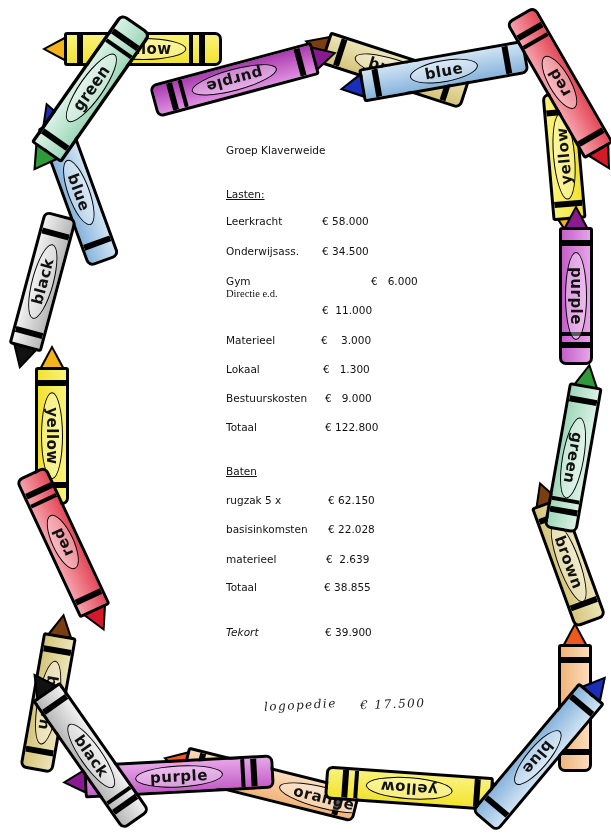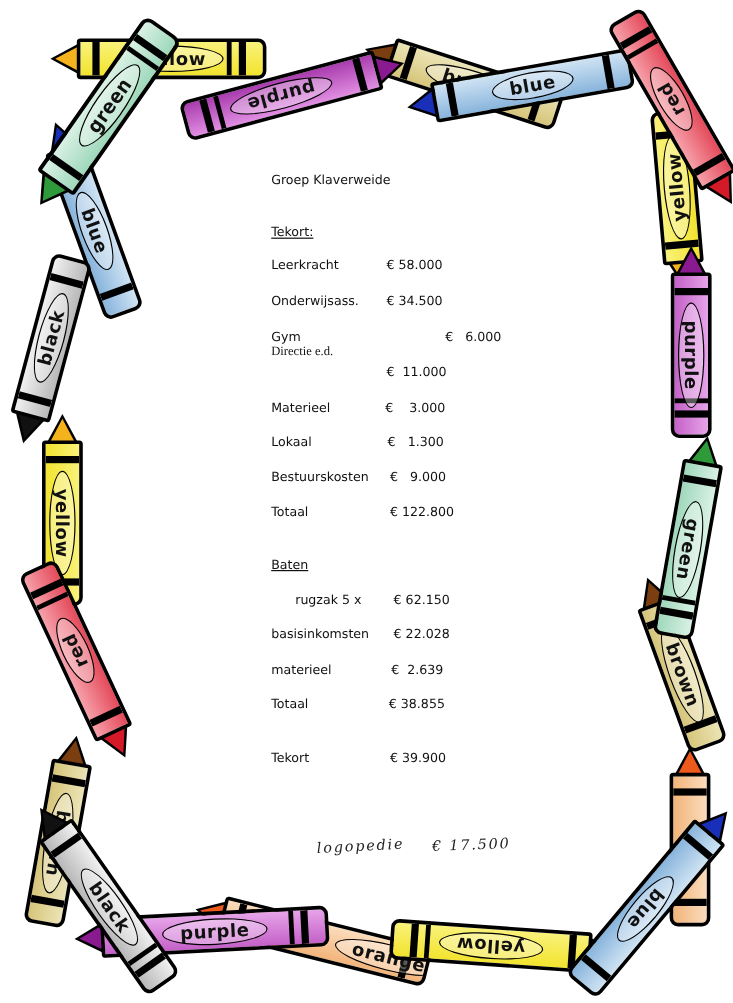--- a/index.html
+++ b/index.html
@@ -298,21 +298,21 @@
           <div class="band b2"></div>
         <div class="label-oval">blue</div>
       </div>
     </div>
   </div>
 
   <div class="doc">
 
     <div class="line bold" style="top:144px;">Groep Klaverweide</div>
 
-    <div class="line ul" style="top:188px;">Tekort:</div>
+    <div class="line ul" style="top:188px;">Lasten:</div>
 
     <div>
       <span class="lbl" style="top:215px;text-align:right;">Leerkracht</span>
       <span class="val" style="top:215px; left:96px;">€ 58.000</span>
     </div>
     <div>
       <span class="lbl" style="top:245px;">Onderwijsass.</span>
       <span class="val" style="top:245px; left:96px;">€ 34.500</span>
     </div>
     <div>
@@ -336,38 +336,38 @@
       <span class="val" style="top:392px; left:99px; white-space:pre;text-align:center;">€   9.000</span>
     </div>
     <div>
       <span class="lbl bold" style="top:421px;">Totaal</span>
       <span class="val bold" style="top:421px; left:99px;">€ 122.800</span>
     </div>
 
     <div class="line ul" style="top:465px;">Baten</div>
 
     <div>
-      <span class="lbl" style="top:494px;margin-left:20px;">rugzak 5 x</span>
+      <span class="lbl" style="top:494px;">rugzak 5 x</span>
       <span class="val" style="top:494px; left:102px;">€ 62.150</span>
     </div>
     <div>
       <span class="lbl" style="top:523px;">basisinkomsten</span>
       <span class="val" style="top:523px; left:102px;">€ 22.028</span>
     </div>
     <div>
       <span class="lbl" style="top:553px;">materieel</span>
       <span class="val" style="top:553px; left:100px; white-space:pre;">€  2.639</span>
     </div>
     <div>
       <span class="lbl bold" style="top:581px;">Totaal</span>
       <span class="val bold" style="top:581px; left:98px;">€ 38.855</span>
     </div>
 
     <div>
-      <span class="lbl" style="top:626px;">Tekort</span>
+      <span class="lbl" style="top:626px;font-style:italic;">Tekort</span>
       <span class="val" style="top:626px; left:99px;">€ 39.900</span>
     </div>
   </div>
 
   <div>
     <span class="handwriting" style="left:264px; top:698px; transform:rotate(-3deg);">logopedie</span>
     <span class="handwriting" style="left:360px; top:697px; transform:rotate(-2deg);">€ 17.500</span>
   </div>
 </div>
 

